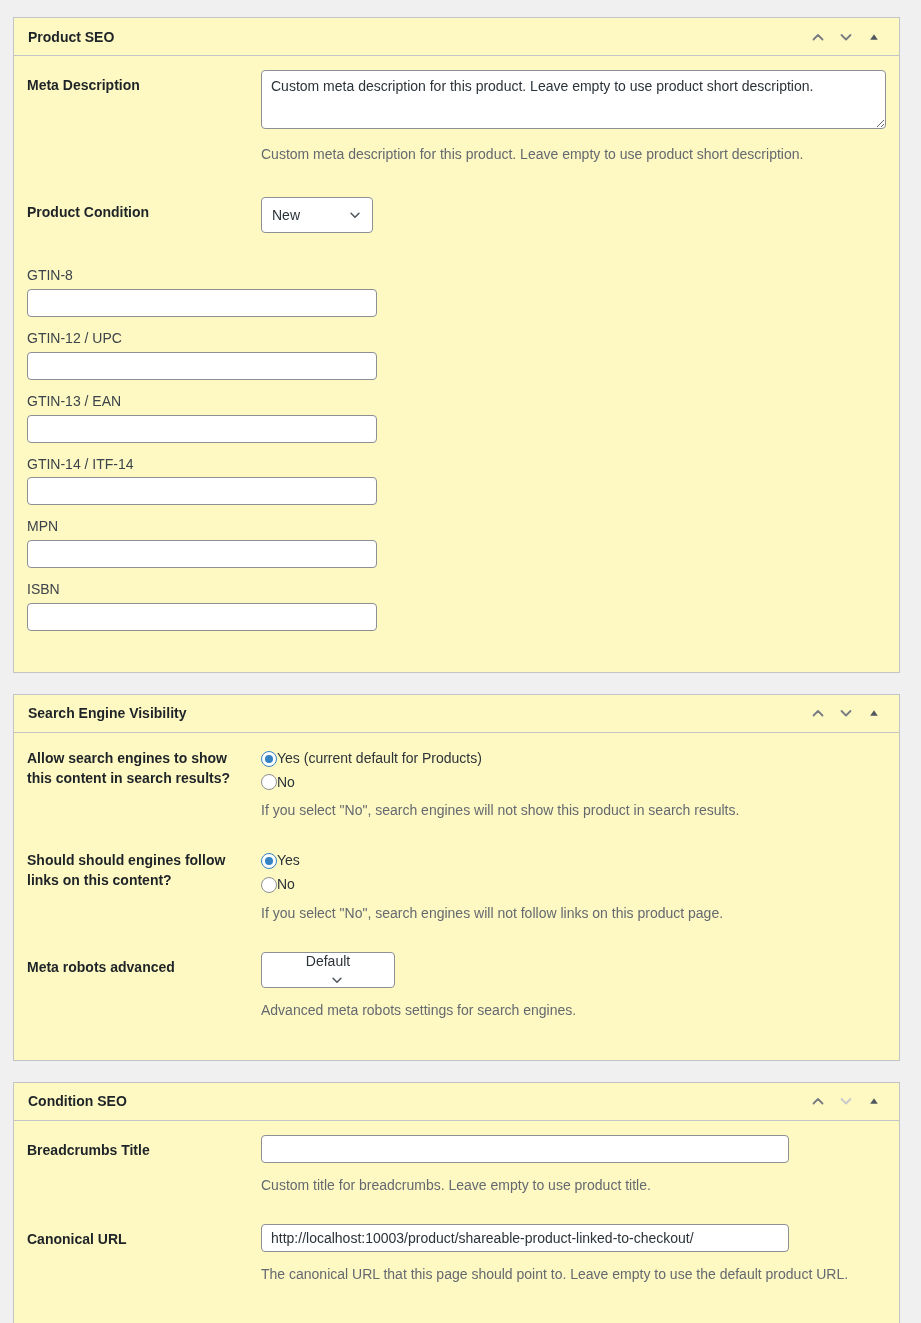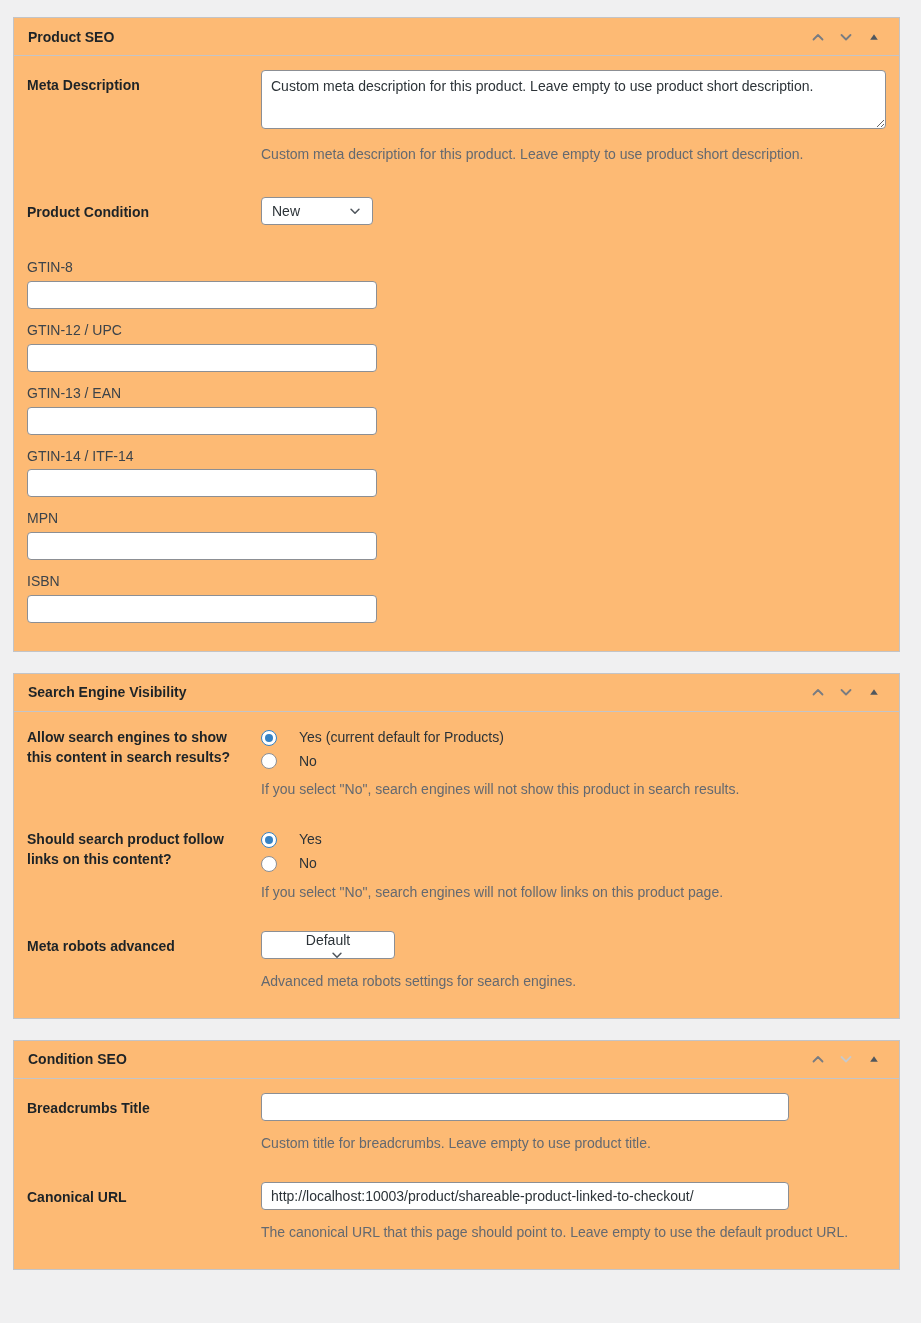--- a/index.html
+++ b/index.html
@@ -8,42 +8,42 @@
     width: 921px; min-height: 1323px;
     background: #f0f0f1;
     font-family: "Liberation Sans", sans-serif;
     font-size: 14px;
     color: #1d2327;
   }
   .wrap { padding: 17px 21px 0 13px; }
 
   
   .metabox {
-    background: #fdba74;
+    background: #fef9c3;
     border: 1px solid #c3c4c7;
     margin-bottom: 21px;
   }
   .metabox-header {
     display: flex; align-items: center;
     height: 38px;
     padding: 0 12px 0 14px;
     border-bottom: 1px solid #c3c4c7;
   }
   .metabox-title { font-size: 14px; font-weight: 700; color: #1d2327; }
   .handle-actions { margin-left: auto; display: flex; align-items: center; gap: 2px; }
   .handle-btn {
     width: 26px; height: 26px;
     display: inline-flex; align-items: center; justify-content: center;
     background: none; border: none; padding: 0;
     color: #787c82; cursor: pointer;
   }
   .handle-btn.disabled { color: #c7c9cc; cursor: default; }
   .handle-btn.toggle { color: #50575e; }
 
-  .metabox-body { padding: 14px 27px 28px 13px; }
+  .metabox-body { padding: 14px 27px 41px 13px; }
 
   
   .form-row {
     display: grid;
     grid-template-columns: 221px 1fr;
     column-gap: 13px;
     margin-bottom: 34px;
   }
   .form-row:last-child { margin-bottom: 0; }
   .row-label {
@@ -70,38 +70,38 @@
     font-family: "Liberation Sans", sans-serif;
     font-size: 14px; color: #2c3338;
     background: #fff;
   }
   .w-full { width: 528px; }
   .w-gtin { width: 350px; }
 
   
   .select {
     display: inline-flex; align-items: center; justify-content: space-between;
-    height: 28px;
+    height: 36px;
     border: 1px solid #8c8f94; border-radius: 4px;
     padding: 0 10px 0 10px;
     background: #fff; color: #2c3338;
     cursor: pointer;
   }
   .select .chev { color: #50575e; margin-left: 18px; display: inline-flex; }
   .select-new { min-width: 112px; }
   .select-default { min-width: 134px; flex-direction: column; }
 
   
   .sub-field { margin-bottom: 13px; }
   .sub-field:last-child { margin-bottom: 0; }
   .sub-label { color: #3c434a; margin-bottom: 5px; line-height: 1.2; }
 
   
   .radio-group { display: flex; flex-direction: column; gap: 4px; padding-top: 2px; }
-  .radio-option { display: inline-flex; align-items: center; gap: 22px; cursor: pointer; width: max-content; }
+  .radio-option { display: inline-flex; align-items: center; gap: 0; cursor: pointer; width: max-content; }
   .radio {
     width: 16px; height: 16px; border-radius: 50%;
     border: 1px solid #8c8f94; background: #fff;
     display: inline-flex; align-items: center; justify-content: center;
     flex: none;
   }
   .radio.checked { border-color: #3582c4; }
   .radio.checked::after {
     content: ""; width: 8px; height: 8px; border-radius: 50%;
     background: #3582c4;
@@ -228,21 +228,21 @@
             <label class="radio-option">
               <span class="radio"></span>
               <span class="radio-label">No</span>
             </label>
           </div>
           <div class="help-text tight">If you select "No", search engines will not show this product in search results.</div>
         </div>
       </div>
 
       <div class="form-row row-gap-30">
-        <div class="row-label no-pad">Should search product follow links on this content?</div>
+        <div class="row-label no-pad">Should should engines follow links on this content?</div>
         <div>
           <div class="radio-group">
             <label class="radio-option">
               <span class="radio checked"></span>
               <span class="radio-label">Yes</span>
             </label>
             <label class="radio-option">
               <span class="radio"></span>
               <span class="radio-label">No</span>
             </label>

